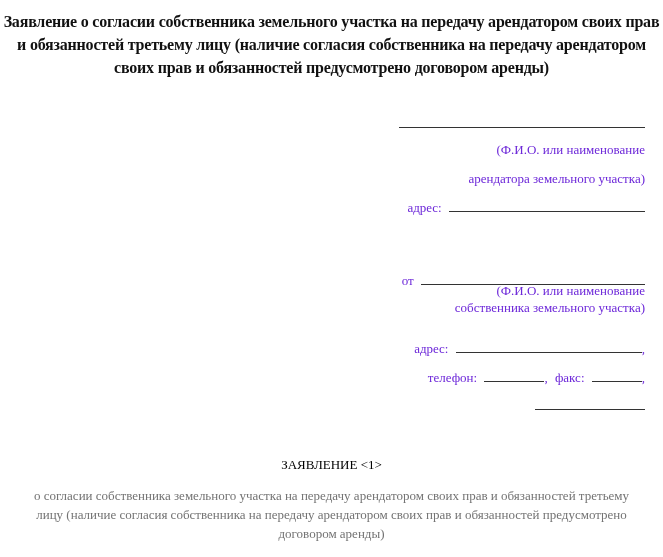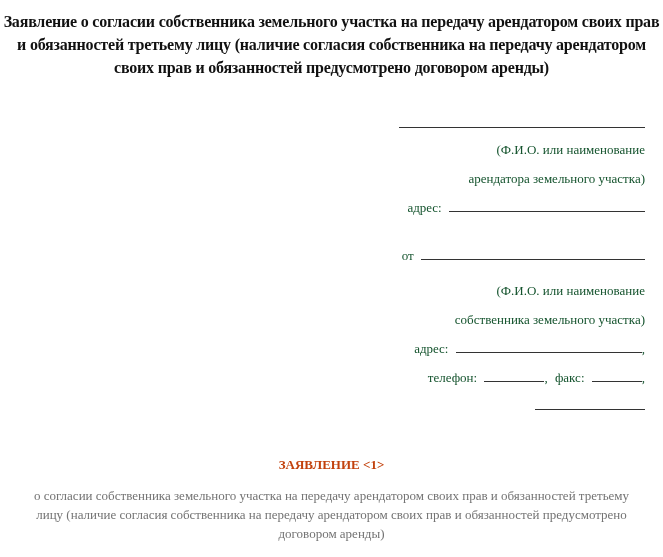--- a/index.html
+++ b/index.html
@@ -1,43 +1,43 @@
 <!DOCTYPE html>
 <html><head>
 <meta charset="utf-8">
 <style>
   html, body { margin:0; padding:0; background:#ffffff; }
   body { width:663px; height:557px; position:relative; overflow:hidden; font-family:"Liberation Serif", serif; color:#222; }
   .title { position:absolute; left:0; top:10px; width:663px; text-align:center; font-weight:bold; font-size:16px; line-height:23px; color:#111; letter-spacing:-0.2px; }
-  .r { position:absolute; right:18px; font-size:13px; color:#14532d; white-space:nowrap; text-align:right; }
+  .r { position:absolute; right:18px; font-size:13px; color:#6d28d9; white-space:nowrap; text-align:right; }
   .uline { display:inline-block; border-bottom:1px solid #333; height:11px; vertical-align:baseline; }
-  .center { position:absolute; left:0; width:663px; text-align:center; font-size:13px; color:#c2410c;font-weight:bold; }
+  .center { position:absolute; left:0; width:663px; text-align:center; font-size:13px; color:#000000; }
   .body-p { position:absolute; left:20px; width:623px; text-align:center; font-size:13px; line-height:19px; color:#737373; top:486px; }
 </style>
 </head>
 <body>
 
 <div class="title">Заявление о согласии собственника земельного участка на передачу арендатором своих прав и обязанностей третьему лицу (наличие согласия собственника на передачу арендатором своих прав и обязанностей предусмотрено договором аренды)</div>
 
 <div class="r" style="top:116px;">
   <span class="uline" style="width:246px;"></span>
 </div>
 <div class="r" style="top:142px;">(Ф.И.О. или наименование</div>
 <div class="r" style="top:171px;">арендатора земельного участка)</div>
 <div class="r" style="top:200px;">
   <span>адрес:</span>
   <span class="uline" style="width:196px;margin-left:4px;"></span>
 </div>
 
-<div class="r" style="top:248px;text-align:center;">
+<div class="r" style="top:273px;text-align:center;">
   <span>от</span>
   <span class="uline" style="width:224px;margin-left:4px;"></span>
 </div>
 <div class="r" style="top:283px;">(Ф.И.О. или наименование</div>
-<div class="r" style="top:312px;">собственника земельного участка)</div>
+<div class="r" style="top:300px;">собственника земельного участка)</div>
 <div class="r" style="top:341px;">
   <span>адрес:</span>
   <span class="uline" style="width:186px;margin-left:4px;"></span><span>,</span>
 </div>
 <div class="r" style="top:370px;">
   <span>телефон:</span>
   <span class="uline" style="width:60px;margin-left:4px;"></span><span>,</span>
   <span style="margin-left:4px;">факс:</span>
   <span class="uline" style="width:50px;margin-left:4px;"></span><span>,</span>
 </div>

